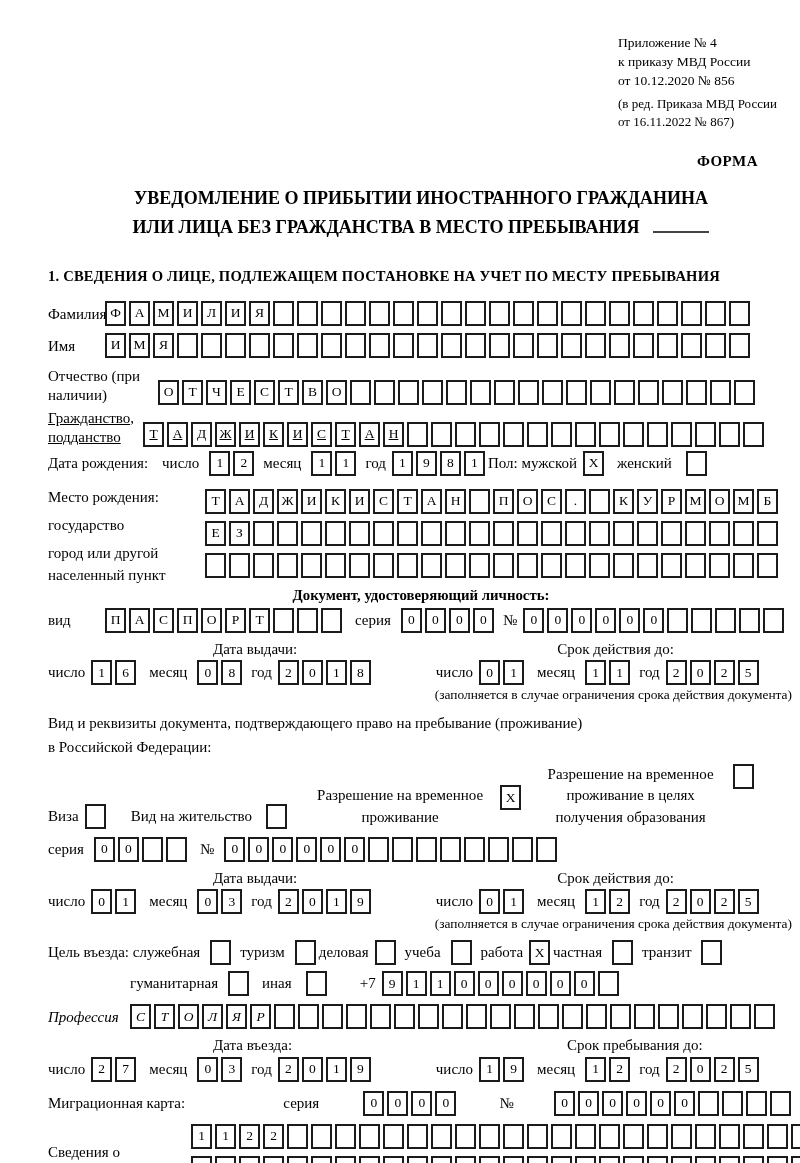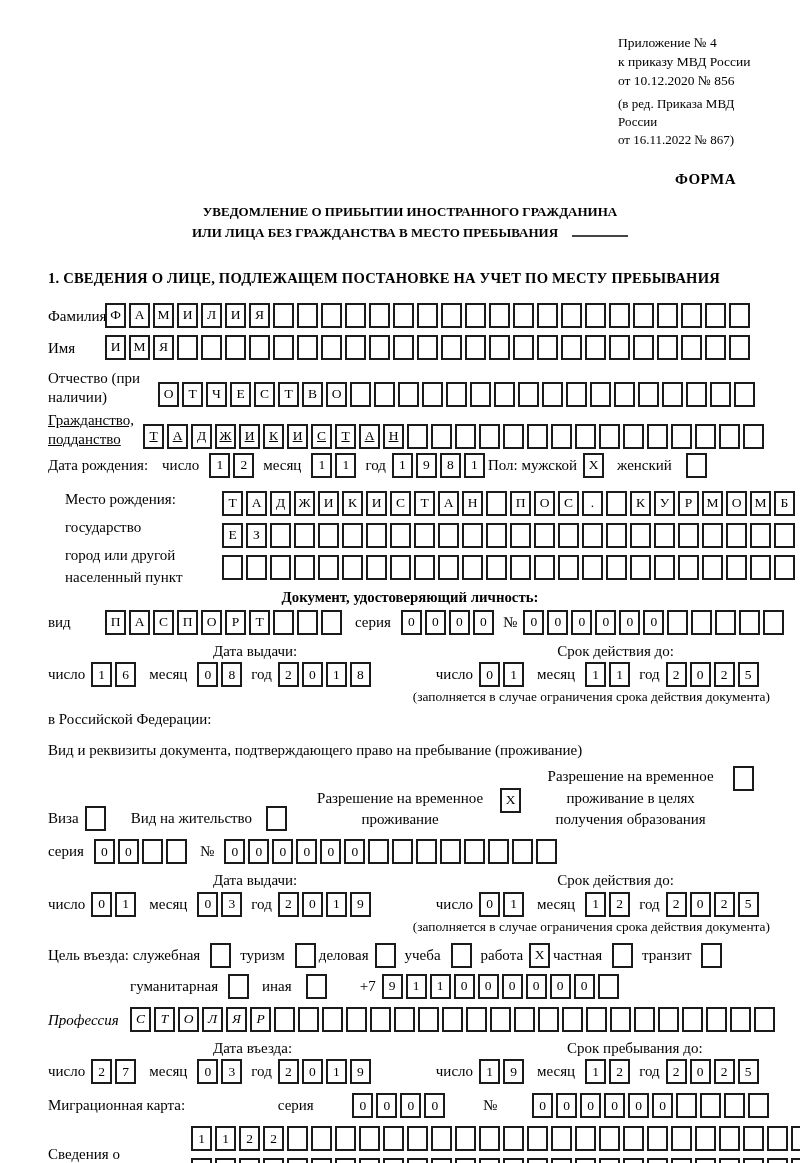--- a/index.html
+++ b/index.html
@@ -1,23 +1,23 @@
 <!DOCTYPE html>
 <html><head>
 <meta charset="utf-8">
 <style>
   html,body{margin:0;padding:0;background:#fff;}
   body{width:800px;height:1163px;overflow:hidden;color:#000;
        font-family:"Liberation Serif","DejaVu Serif",serif;font-size:15px;}
-  .page{box-sizing:border-box;width:800px;height:1163px;padding:34px 28px 0 48px;position:relative;}
+  .page{box-sizing:border-box;width:800px;height:1163px;padding:34px 6px 0 48px;position:relative;}
 
   .appendix{margin-left:570px;font-size:13.5px;line-height:1.4;}
   .appendix .grp2{margin-top:4px;font-size:13px;}
   .forma{font-weight:bold;text-align:right;margin:22px 36px 0 0;font-size:15px;letter-spacing:.5px;}
-  .title{font-weight:bold;text-align:center;font-size:13px;line-height:1.6;margin-top:14px;}
+  .title{font-weight:bold;text-align:center;font-size:18px;line-height:1.6;margin-top:14px;}
   .blank-line{display:inline-block;width:56px;border-bottom:2px solid #444;margin-left:14px;vertical-align:baseline;}
   .section-heading{font-weight:bold;font-size:14.6px;margin-top:26px;letter-spacing:.2px;}
 
   .frow{display:flex;align-items:flex-end;margin-top:7px;}
   .lbl{flex:none;line-height:24px;}
   .lblcol{flex:none;line-height:19px;padding-top:2px;}
   .cells{display:flex;flex:none;}
   .cell{flex:none;box-sizing:border-box;width:21px;height:25px;border:2px solid #1b1b1b;margin-right:3px;
         display:inline-flex;align-items:center;justify-content:center;
         font-size:13.5px;font-family:"Liberation Serif",serif;}
@@ -209,21 +209,21 @@
     <span class="lbl">Пол: мужской</span>
     <span class="cells ml6">
         <span class="cell">X</span>
       </span>
     <span class="lbl ml10">женский</span>
     <span class="cells ml14">
         <span class="cell"></span>
       </span>
   </div>
 
-  <div class="frow" style="margin-top:10px;margin-left:17px;">
+  <div class="frow" style="margin-top:10px;">
     <div class="lblcol w157">
       <div>Место рождения:</div>
       <div style="margin-top:9px;">государство</div>
       <div style="margin-top:9px;">город или другой</div>
       <div style="margin-top:3px;">населенный пункт</div>
     </div>
     <div class="stack">
       <div class="cells">
           <span class="cell">Т</span>
           <span class="cell">А</span>
@@ -379,22 +379,22 @@
     <span class="lbl ml6">год</span>
     <span class="cells ml6">
         <span class="cell">2</span>
         <span class="cell">0</span>
         <span class="cell">2</span>
         <span class="cell">5</span>
       </span>
   </div>
   <div class="note">(заполняется в случае ограничения срока действия документа)</div>
 
+  <div class="plain">Вид и реквизиты документа, подтверждающего право на пребывание (проживание)</div>
   <div class="plain" style="margin-top:4px;">в Российской Федерации:</div>
-  <div class="plain">Вид и реквизиты документа, подтверждающего право на пребывание (проживание)</div>
 
   <div class="frow" style="margin-top:6px;">
     <div class="cbgroup">
       <span class="lbl">Виза</span>
       <span class="cells ml6">
           <span class="cell"></span>
         </span>
     </div>
     <div class="cbgroup" style="margin-left:22px;">
       <span class="lbl">Вид на жительство</span>

